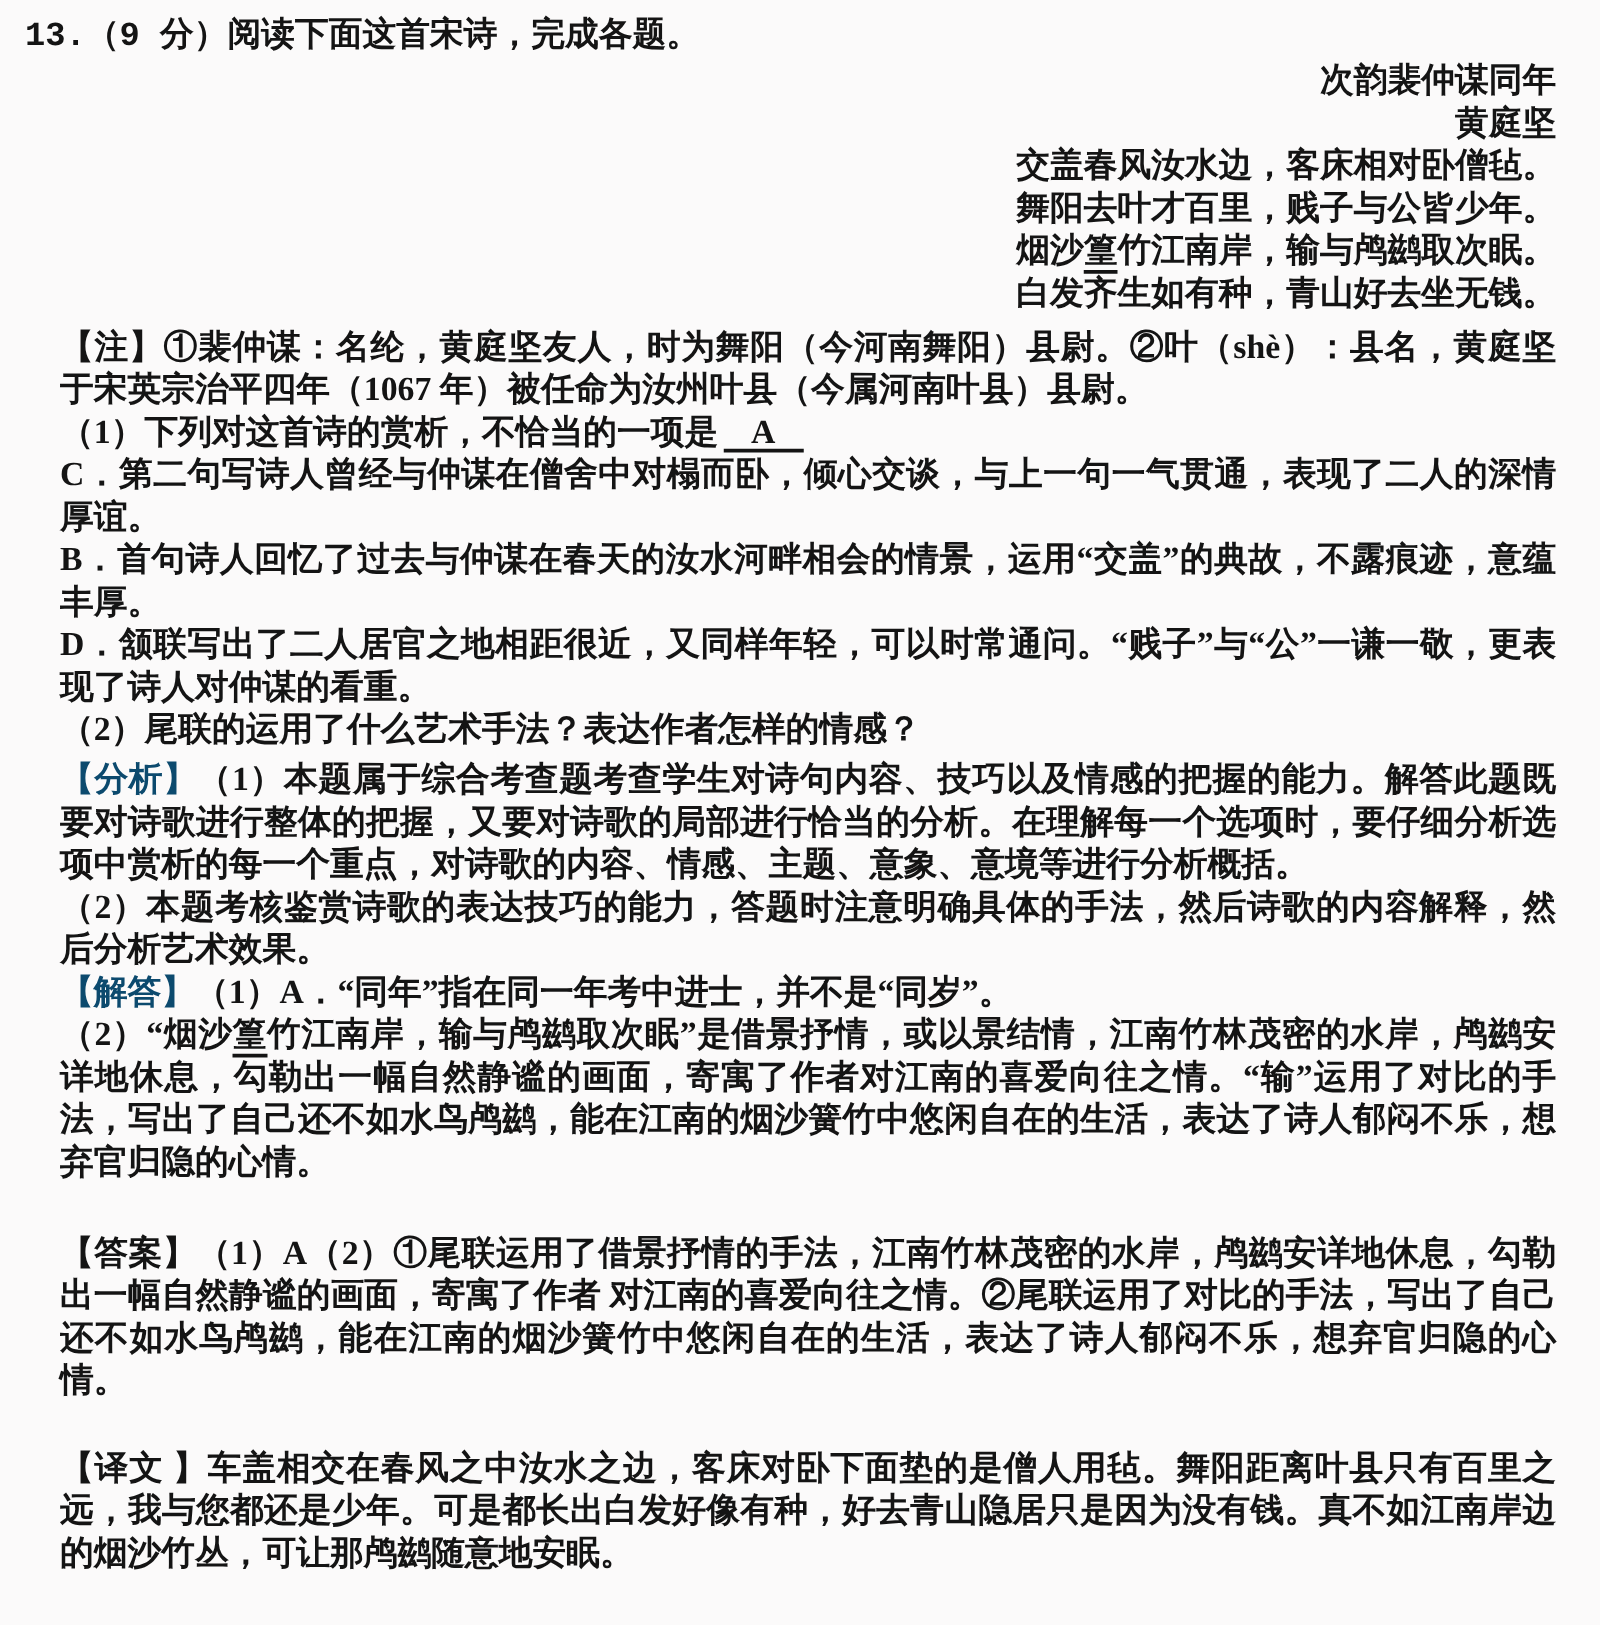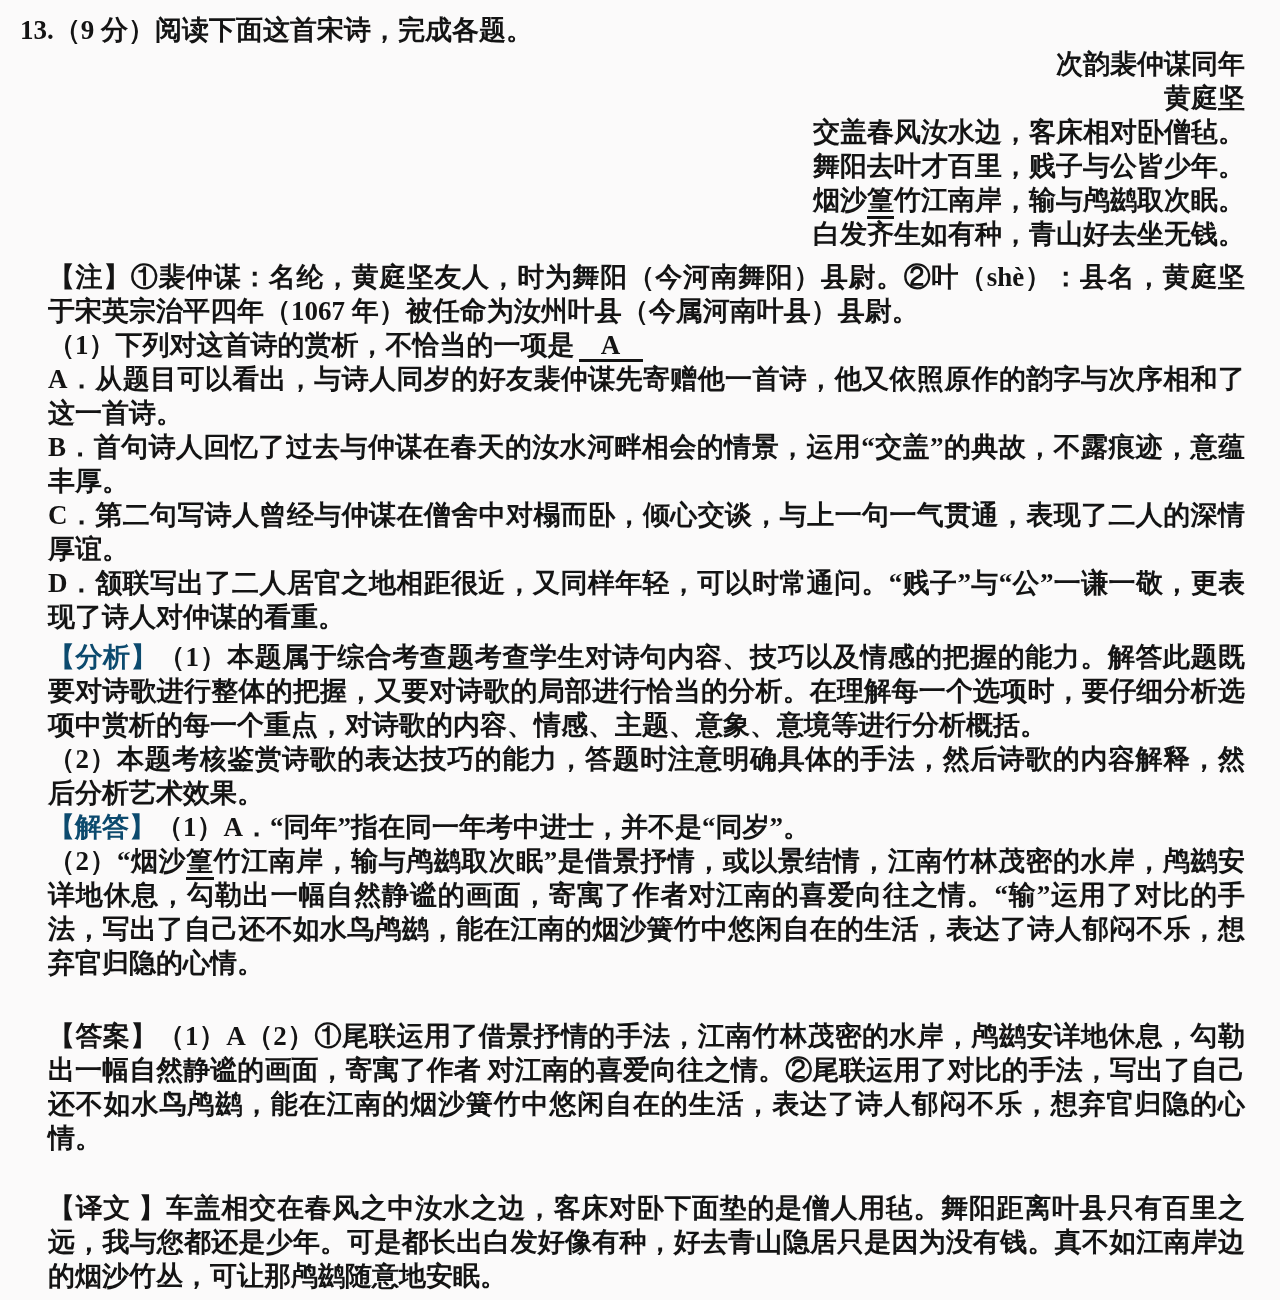--- a/index.html
+++ b/index.html
@@ -10,21 +10,21 @@
     box-sizing: border-box;
     background: #fbfafa;
     color: #141414;
     font-family: "Liberation Serif", "DejaVu Serif", serif;
     font-weight: bold;
     font-size: 27px;
     line-height: 34px;
   }
   .doc { padding: 13px 35px 0 20px; }
   p { margin: 0; }
-  .lead { margin: 0; text-align: justify; }
+  .lead { margin: 0; text-align: justify; font-family: Liberation Mono, monospace; }
   .para { margin-left: 28px; text-align: justify; }
   .poem p { text-align: right; }
   .poem { margin-bottom: 9px; }
   .blue { color: #0c4a6e; }
   .u-char { border-bottom: 3px solid #141414; padding-bottom: 1px; }
   .ans-blank {
     display: inline-block;
     min-width: 64px;
     border-bottom: 3px solid #141414;
     text-align: center;
@@ -49,25 +49,25 @@
     <p>交盖春风汝水边，客床相对卧僧毡。</p>
     <p>舞阳去叶才百里，贱子与公皆少年。</p>
     <p><span>烟沙</span><span class="u-char">篁</span><span>竹江南岸，输与鸬鹚取次眠。</span></p>
     <p>白发齐生如有种，青山好去坐无钱。</p>
   </div>
 
   <p class="para">【注】①裴仲谋：名纶，黄庭坚友人，时为舞阳（今河南舞阳）县尉。②叶（shè）：县名，黄庭坚于宋英宗治平四年（1067 年）被任命为汝州叶县（今属河南叶县）县尉。</p>
 
   <p class="para"><span>（1）下列对这首诗的赏析，不恰当的一项是</span><span class="ans-blank"><span>A</span></span></p>
 
-  <p class="para">A．从题目可以看出，与诗人同岁的好友裴仲谋先寄赠他一首诗，他又依照原作的韵字与次序相和了这一首诗。</p>
+  <p class="para">C．第二句写诗人曾经与仲谋在僧舍中对榻而卧，倾心交谈，与上一句一气贯通，表现了二人的深情厚谊。</p>
   <p class="para">B．首句诗人回忆了过去与仲谋在春天的汝水河畔相会的情景，运用“交盖”的典故，不露痕迹，意蕴丰厚。</p>
-  <p class="para">C．第二句写诗人曾经与仲谋在僧舍中对榻而卧，倾心交谈，与上一句一气贯通，表现了二人的深情厚谊。</p>
   <p class="para">D．颔联写出了二人居官之地相距很近，又同样年轻，可以时常通问。“贱子”与“公”一谦一敬，更表现了诗人对仲谋的看重。</p>
 
+  <p class="para">（2）尾联的运用了什么艺术手法？表达作者怎样的情感？</p>
 
   <p class="para sec-analysis"><span class="blue">【分析】</span><span>（1）本题属于综合考查题考查学生对诗句内容、技巧以及情感的把握的能力。解答此题既要对诗歌进行整体的把握，又要对诗歌的局部进行恰当的分析。在理解每一个选项时，要仔细分析选项中赏析的每一个重点，对诗歌的内容、情感、主题、意象、意境等进行分析概括。</span></p>
   <p class="para">（2）本题考核鉴赏诗歌的表达技巧的能力，答题时注意明确具体的手法，然后诗歌的内容解释，然后分析艺术效果。</p>
 
   <p class="para"><span class="blue">【解答】</span><span>（1）A．“同年”指在同一年考中进士，并不是“同岁”。</span></p>
   <p class="para"><span>（2）“烟沙</span><span class="u-char">篁</span><span>竹江南岸，输与鸬鹚取次眠”是借景抒情，或以景结情，江南竹林茂密的水岸，鸬鹚安详地休息，勾勒出一幅自然静谧的画面，寄寓了作者对江南的喜爱向往之情。“输”运用了对比的手法，写出了自己还不如水鸟鸬鹚，能在江南的烟沙簧竹中悠闲自在的生活，表达了诗人郁闷不乐，想弃官归隐的心情。</span></p>
 
   <p class="para sec-answer"><span>【答案】</span><span>（1）A（2）①尾联运用了借景抒情的手法，江南竹林茂密的水岸，鸬鹚安详地休息，勾勒出一幅自然静谧的画面，寄寓了作者 对江南的喜爱向往之情。②尾联运用了对比的手法，写出了自己还不如水鸟鸬鹚，能在江南的烟沙簧竹中悠闲自在的生活，表达了诗人郁闷不乐，想弃官归隐的心情。</span></p>
 
   <p class="para sec-trans"><span>【译文 】</span><span>车盖相交在春风之中汝水之边，客床对卧下面垫的是僧人用毡。舞阳距离叶县只有百里之远，我与您都还是少年。可是都长出白发好像有种，好去青山隐居只是因为没有钱。真不如江南岸边的烟沙竹丛，可让那鸬鹚随意地安眠。</span></p>

